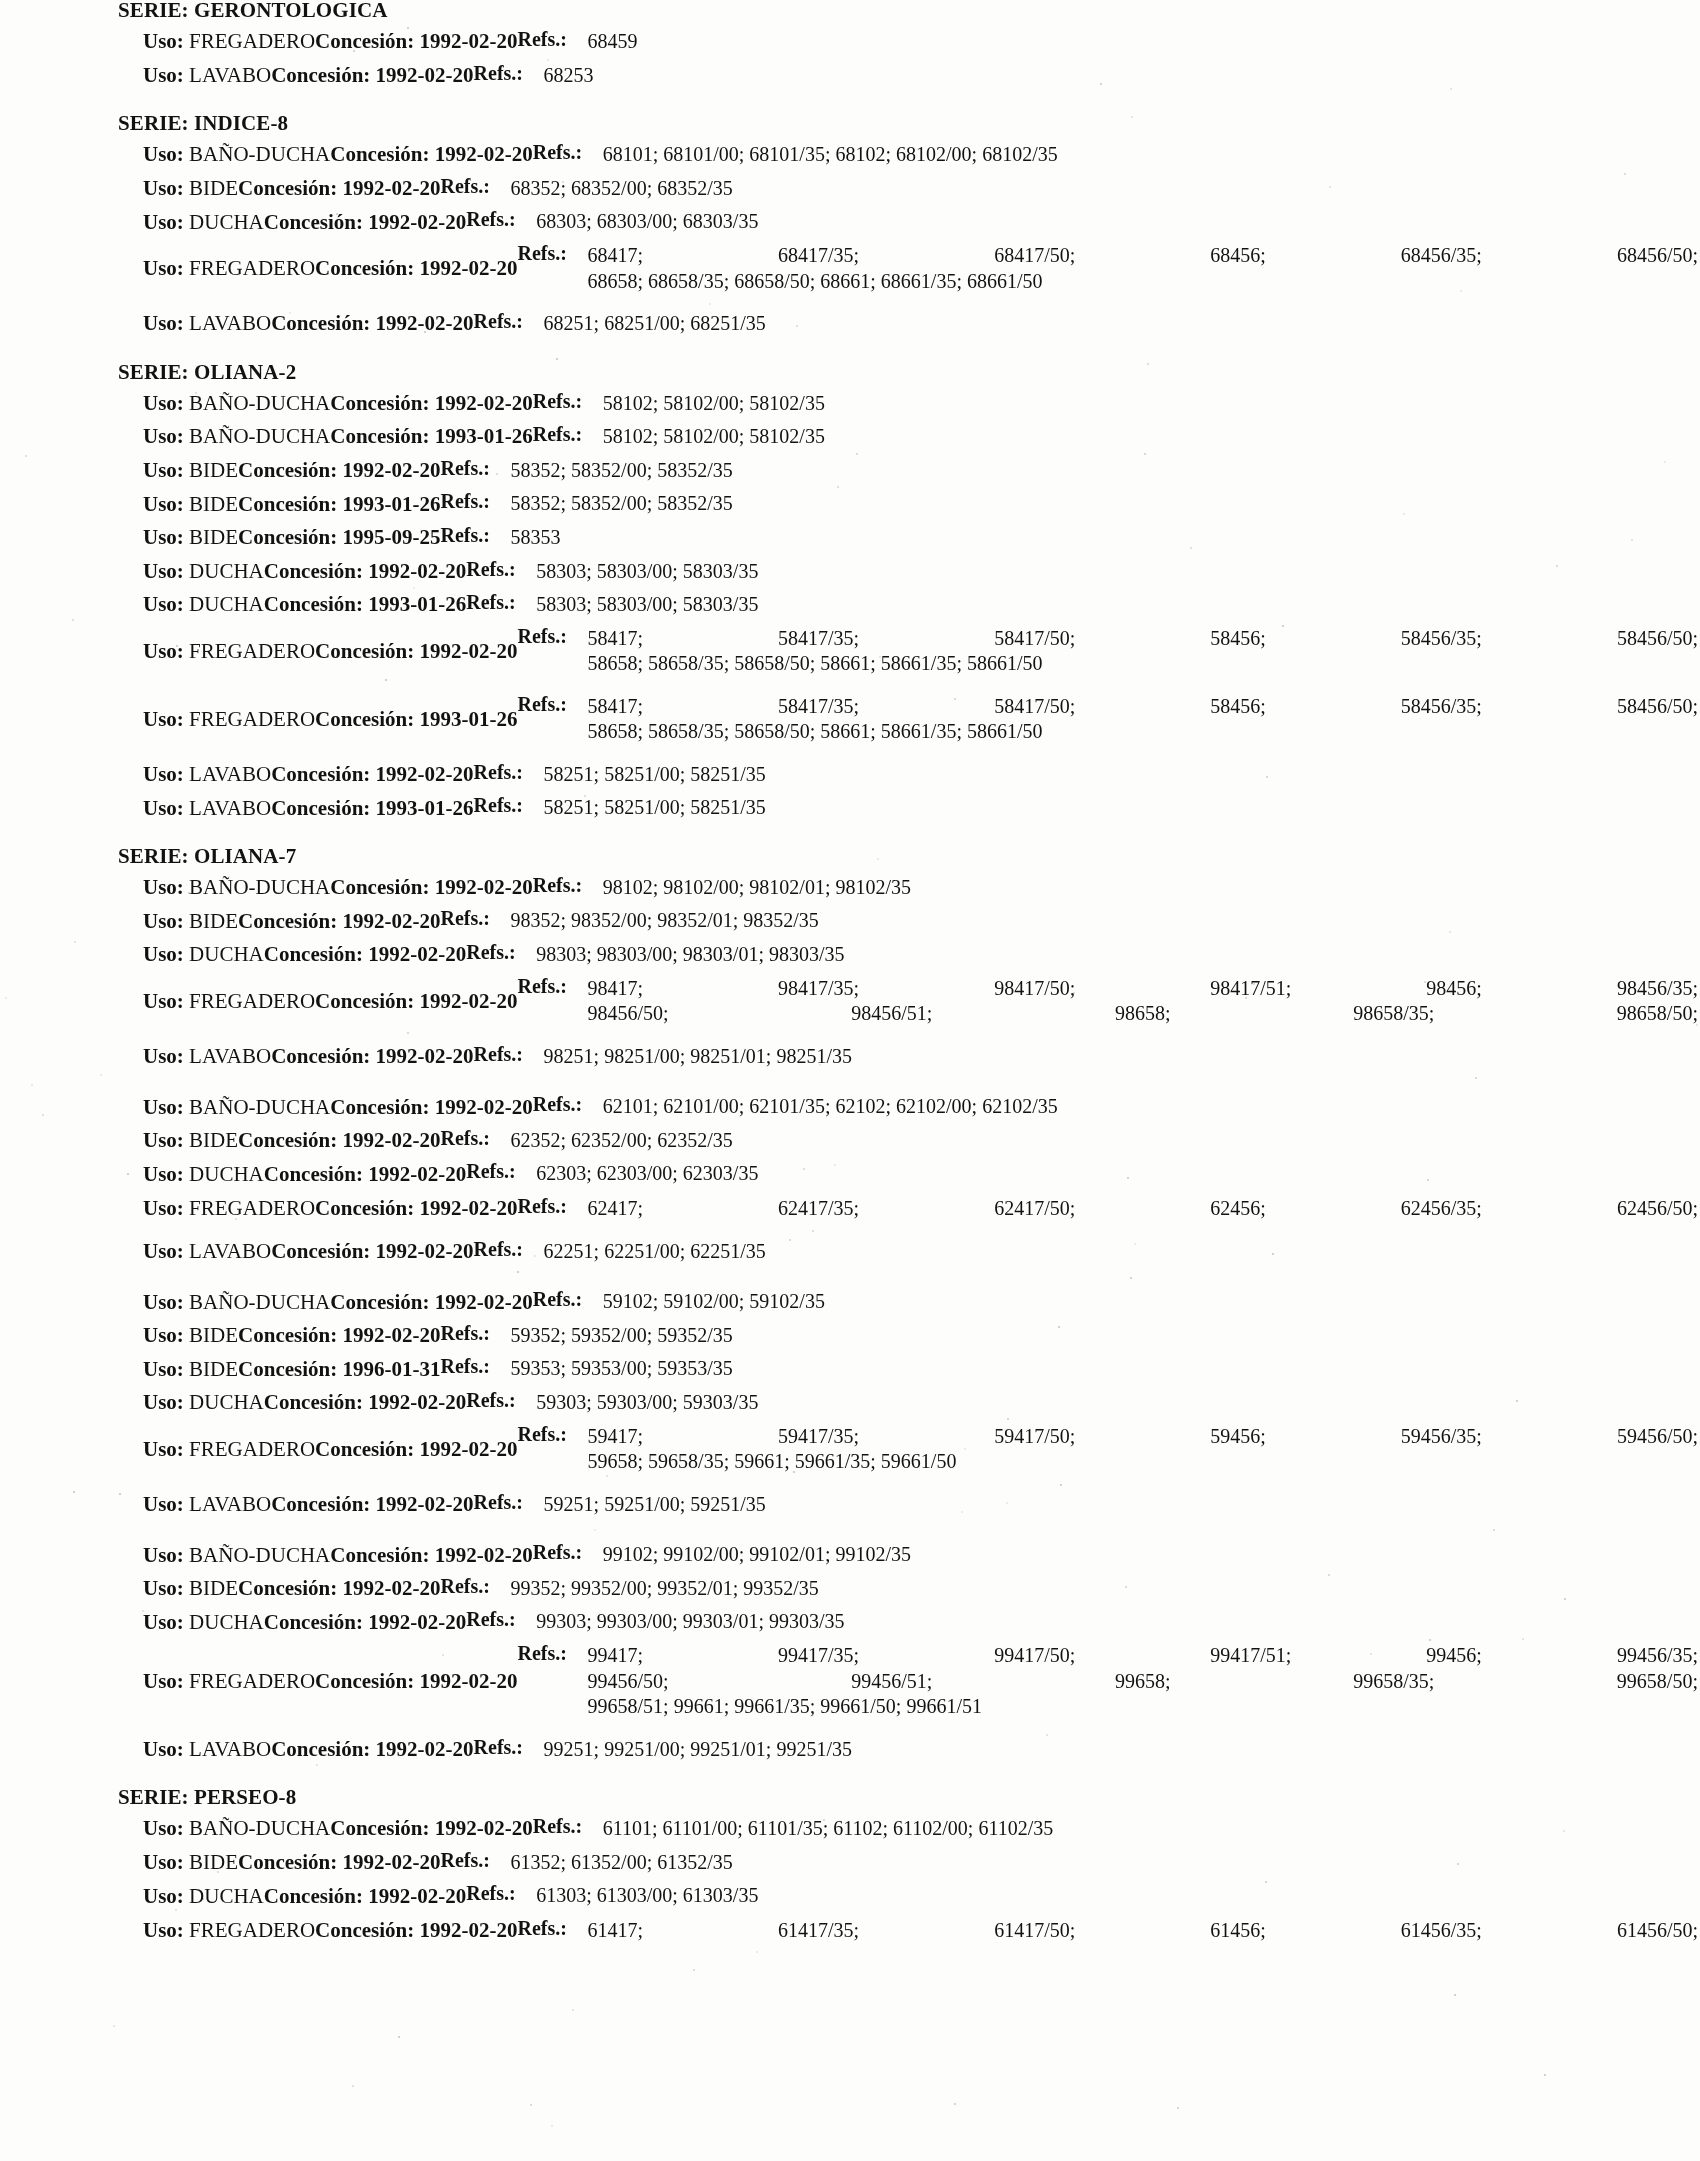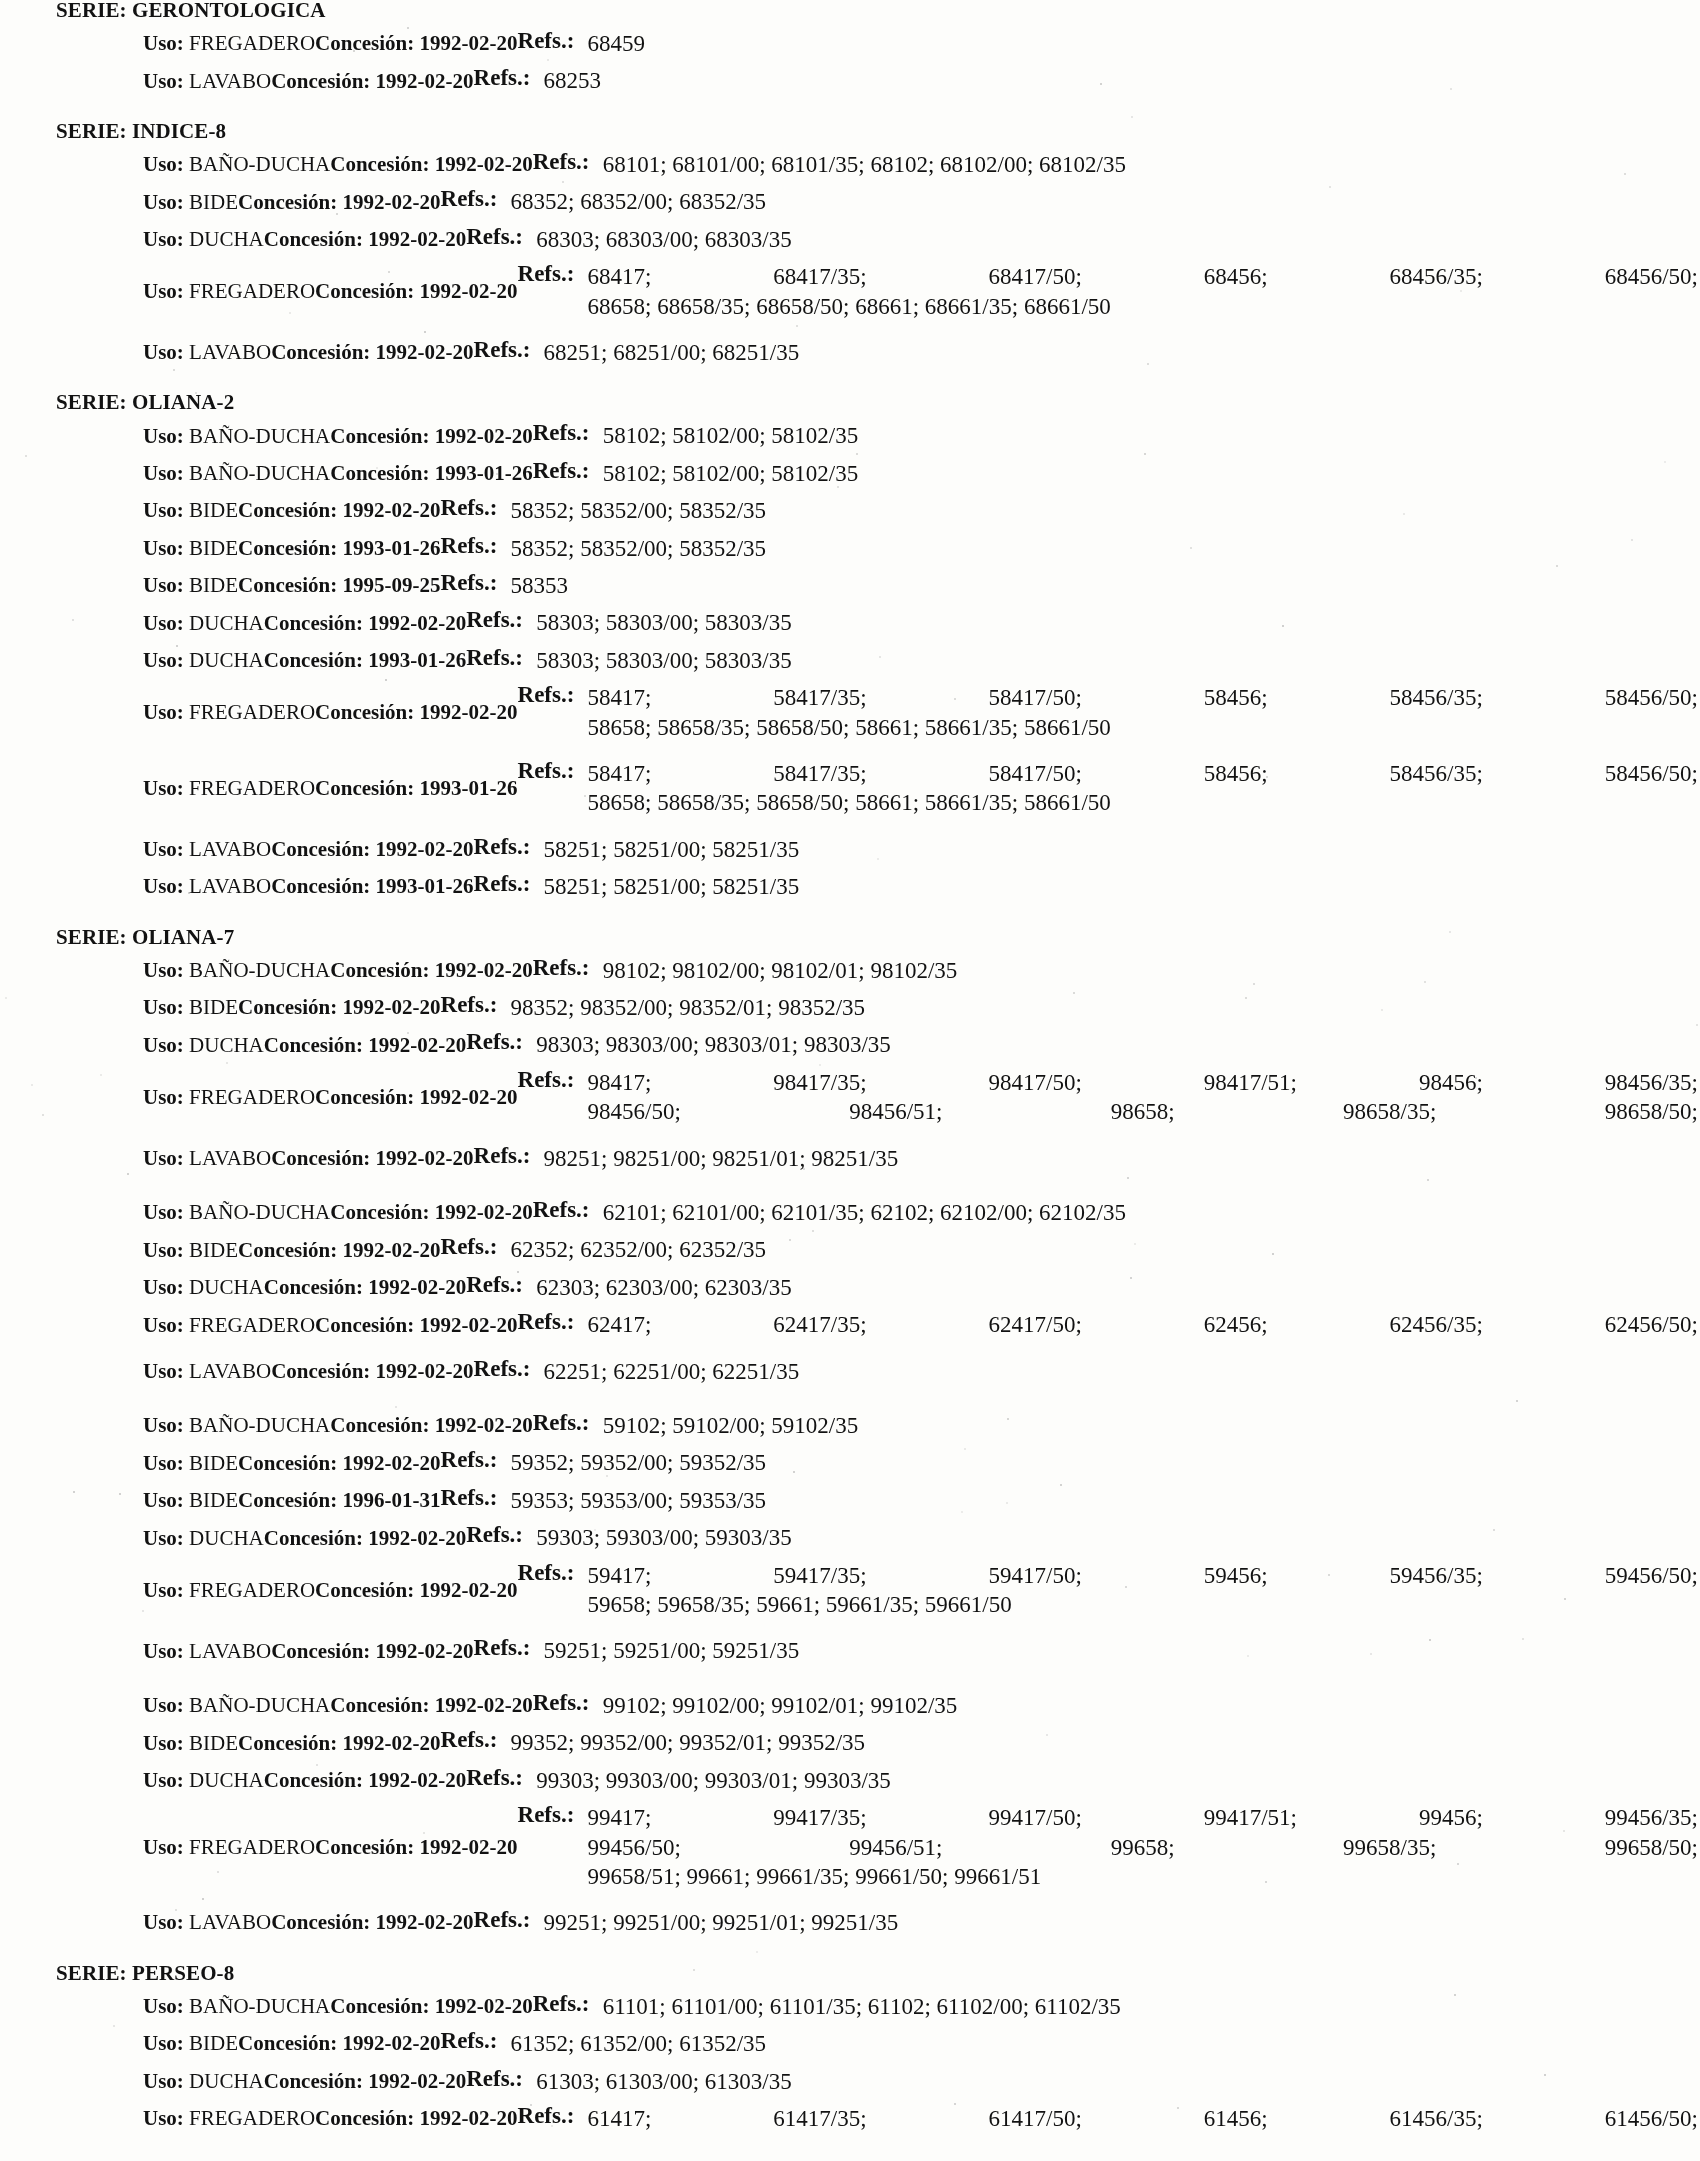--- a/index.html
+++ b/index.html
@@ -37,21 +37,21 @@
     position: relative;
     padding: 0;
   }
   .series-block {
     margin: 0 0 25px 0;
   }
   .series-title {
     font-weight: bold;
     font-size: 21px;
     letter-spacing: 0.1px;
-    padding-left: 56px;
+    padding-left: 118px;
     line-height: 1.0;
     margin-bottom: 8px;
     white-space: nowrap;
   }
   .row {
     display: flex;
     align-items: center;
     line-height: 1.0;
     margin-bottom: 8px;
   }
@@ -68,21 +68,21 @@
   .col-conc {
     flex: 0 0 0;
     width: 318px;
     box-sizing: border-box;
     font-size: 21px;
     font-weight: bold;
     white-space: nowrap;
   }
   .col-refs {
     flex: 1 1 auto;
-    font-size: 23px;
+    font-size: 20px;
     min-width: 0;
   }
   .col-refs .lbl {
     font-weight: bold;
     display: inline-block;
     width: 70px;
     vertical-align: top;
   }
   .col-refs .reflist {
     display: inline-block;

